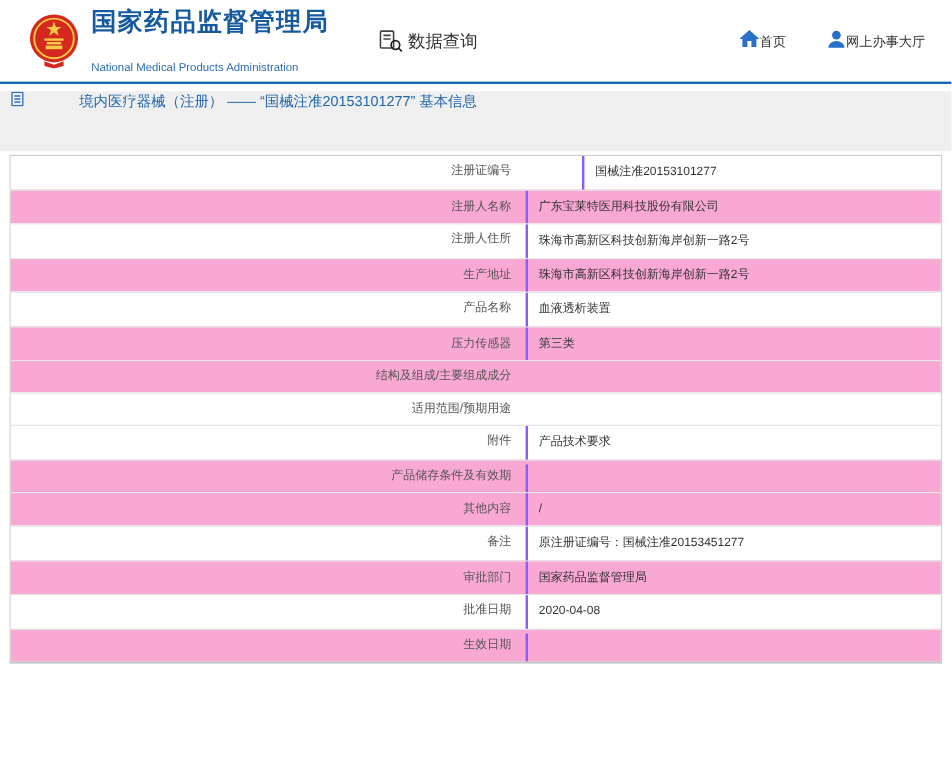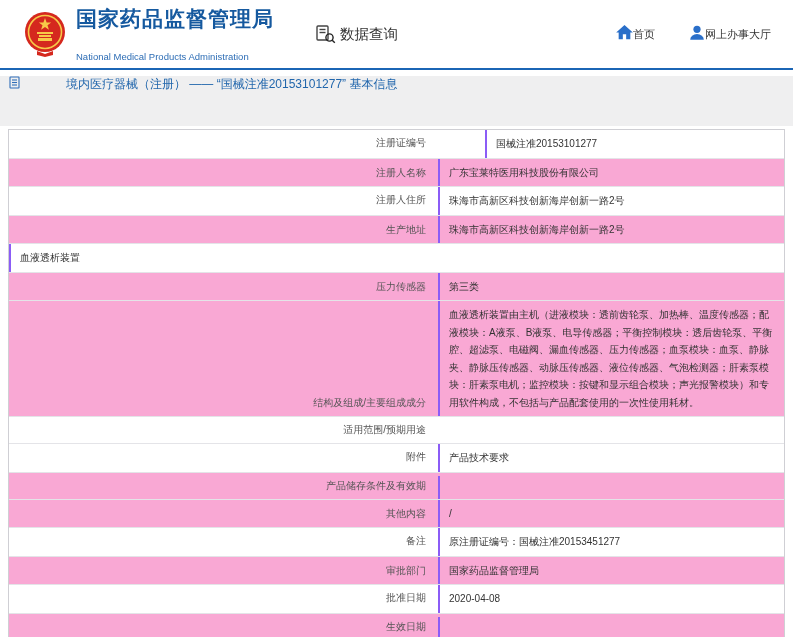--- a/index.html
+++ b/index.html
@@ -130,29 +130,29 @@
   </div>
     <div class="info-row">
     <span class="row-label">注册人住所</span>
     <span class="row-value">珠海市高新区科技创新海岸创新一路2号</span>
   </div>
     <div class="info-row alt">
     <span class="row-label">生产地址</span>
     <span class="row-value">珠海市高新区科技创新海岸创新一路2号</span>
   </div>
     <div class="info-row">
+    <span class="row-label">产品名称</span>
     <span class="row-value">血液透析装置</span>
   </div>
     <div class="info-row alt">
     <span class="row-label">压力传感器</span>
     <span class="row-value">第三类</span>
   </div>
     <div class="info-row alt">
     <span class="row-label">结构及组成/主要组成成分</span>
-    <span class="row-value">血液透析装置由主机（进液模块：透前齿轮泵、加热棒、温度传感器；配液模块：A液泵、B液泵、电导传感器；平衡控制模块：透后齿轮泵、平衡腔、超滤泵、电磁阀、漏血传感器、压力传感器；血泵模块：血泵、静脉夹、静脉压传感器、动脉压传感器、液位传感器、气泡检测器；肝素泵模块：肝素泵电机；监控模块：按键和显示组合模块；声光报警模块）和专用软件构成，不包括与产品配套使用的一次性使用耗材。</span>
   </div>
     <div class="info-row">
     <span class="row-label">适用范围/预期用途</span>
   </div>
     <div class="info-row">
     <span class="row-label">附件</span>
     <span class="row-value">产品技术要求</span>
   </div>
     <div class="info-row alt">
     <span class="row-label">产品储存条件及有效期</span>

